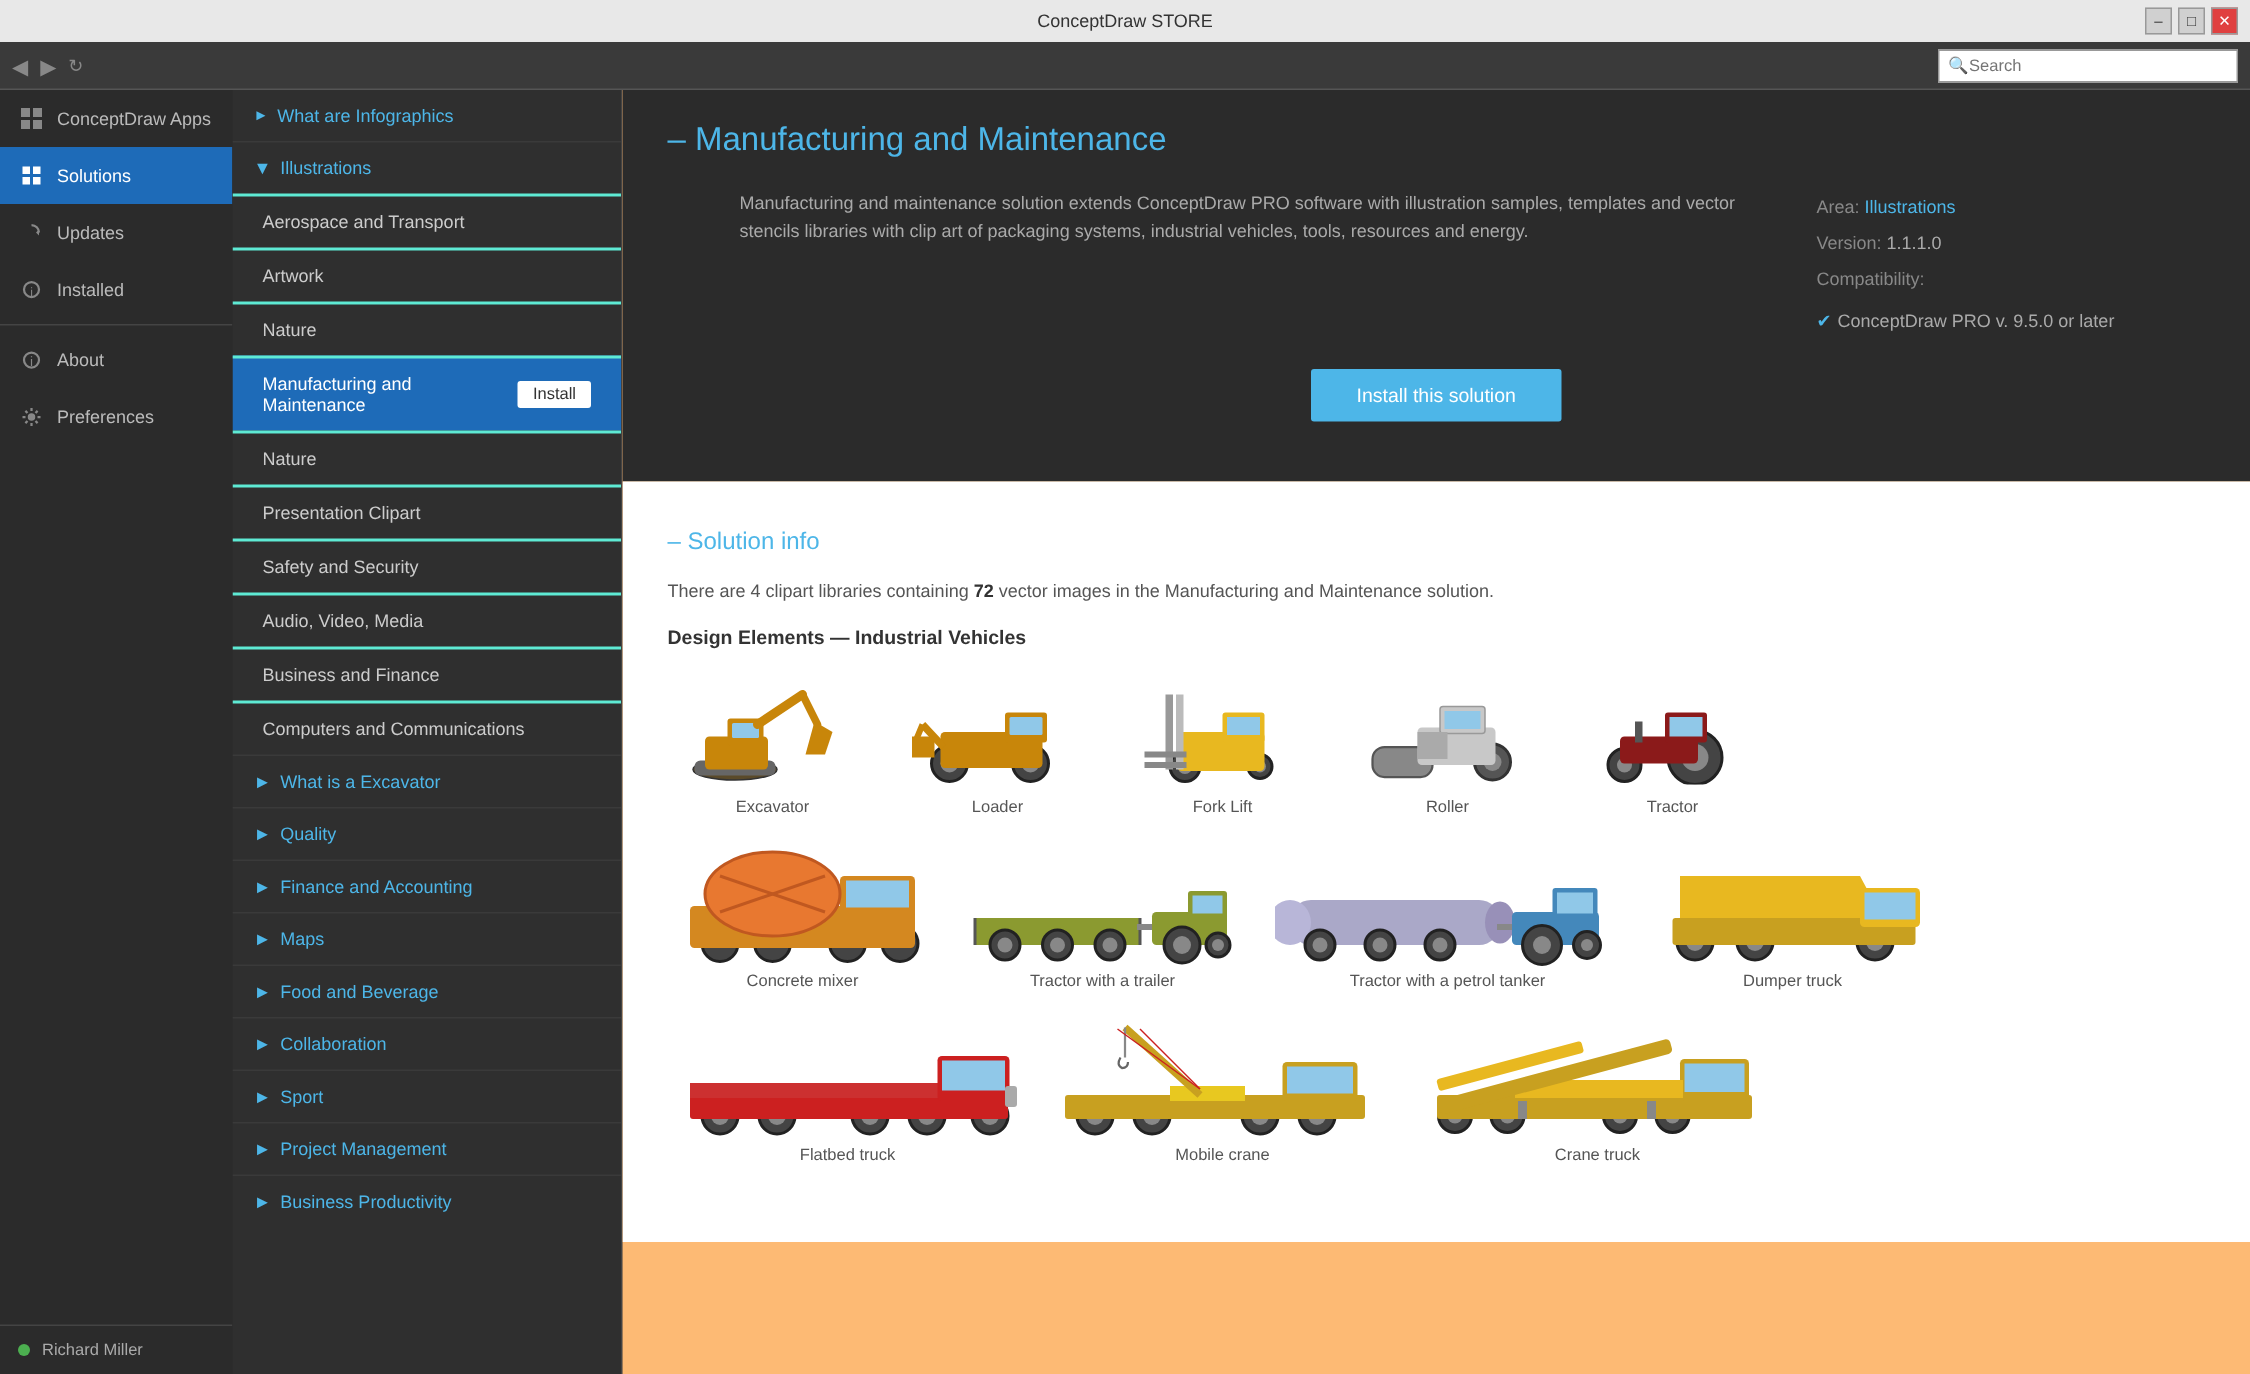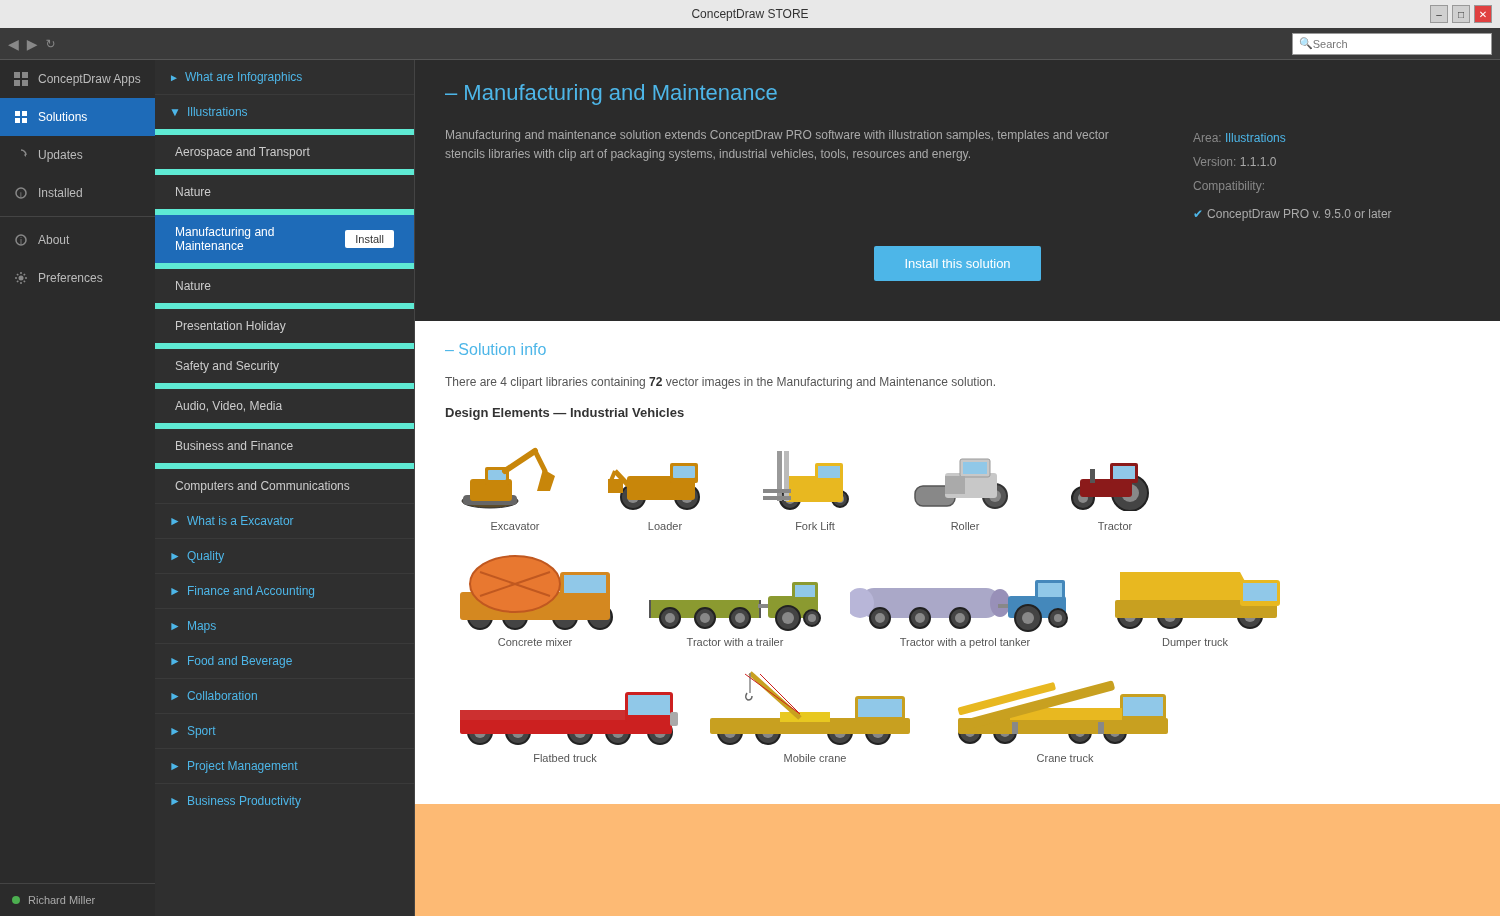--- a/index.html
+++ b/index.html
@@ -31,38 +31,38 @@
     .sidebar-divider { height: 1px; background: #444; margin: 4px 0; }
     .sidebar-label { font-size: 12px; }
     .user-section { margin-top: auto; padding: 10px 12px; display: flex; align-items: center; gap: 8px; border-top: 1px solid #444; }
     .user-dot { width: 8px; height: 8px; background: #4caf50; border-radius: 50%; }
     .user-name { font-size: 11px; color: #aaa; }
 
     
     .mid-panel { width: 260px; background: #2f2f2f; border-right: 1px solid #444; overflow-y: auto; }
     .mid-section-header { padding: 10px 14px; display: flex; align-items: center; gap: 6px; cursor: pointer; font-size: 12px; color: #4db6e8; font-weight: 500; }
     .mid-section-header .arrow { color: #4db6e8; font-size: 10px; }
-    .mid-item { padding: 10px 20px; font-size: 12px; color: #ccc; cursor: pointer; border-top: 6px solid #5eead4; }
+    .mid-item { padding: 10px 20px; font-size: 12px; color: #ccc; cursor: pointer; border-top: 2px solid #5eead4; }
     .mid-item.active { background: #1e6bb8; color: white; display: flex; justify-content: space-between; align-items: center; }
     .install-btn-small { background: white; color: #333; border: none; padding: 3px 10px; font-size: 11px; cursor: pointer; border-radius: 2px; }
     .mid-sub-header { padding: 10px 14px; display: flex; align-items: center; gap: 6px; cursor: pointer; font-size: 12px; color: #4db6e8; font-weight: 500; border-top: 1px solid #3a3a3a; }
 
     
     .content { flex: 1; background: #fdba74; overflow-y: auto; }
     .content-header { background: #2b2b2b; padding: 20px 30px 20px 30px; }
     .content-title { font-size: 22px; color: #4db6e8; font-weight: 300; margin-bottom: 20px; }
-    .content-header-body { display: flex; gap: 48px; }
+    .content-header-body { display: flex; gap: 18px; margin-left: 48px; }
     .content-description { color: #aaa; font-size: 12px; line-height: 1.6; flex: 1; max-width: 700px; }
     .content-meta { font-size: 12px; color: #aaa; line-height: 2; min-width: 250px; }
     .content-meta span.label { color: #888; }
     .content-meta span.value { color: #4db6e8; }
     .meta-compat { color: #aaa; display: flex; align-items: center; gap: 4px; margin-top: 4px; }
     .meta-check { color: #4db6e8; }
     .install-btn-large { background: #4db6e8; color: white; border: none; padding: 10px 30px; font-size: 13px; cursor: pointer; display: block; margin: 20px auto; border-radius: 2px; }
-    .content-body { padding: 20px 30px; background: white; }
+    .content-body { padding: 32px 30px; background: white; }
     .section-title { font-size: 16px; color: #4db6e8; font-weight: 300; margin-bottom: 16px; }
     .solution-info-text { font-size: 12px; color: #555; margin-bottom: 16px; }
     .solution-info-text strong { color: #333; }
     .design-section-title { font-size: 13px; font-weight: 700; color: #333; margin-bottom: 16px; }
     .vehicles-grid { display: flex; flex-wrap: wrap; gap: 10px; margin-bottom: 20px; }
     .vehicle-item { display: flex; flex-direction: column; align-items: center; width: 140px; }
     .vehicle-img { width: 130px; height: 80px; display: flex; align-items: center; justify-content: center; }
     .vehicle-label { font-size: 11px; color: #555; text-align: center; margin-top: 4px; }
 
     
@@ -168,31 +168,34 @@
       <span>What are Infographics</span>
     </div>
     <div class="mid-sub-header">
       <span class="arrow">▼</span>
       <span>Illustrations</span>
     </div>
     <div class="mid-item">
       <span>Aerospace and Transport</span>
     </div>
     <div class="mid-item">
+      <span>Artwork</span>
+    </div>
+    <div class="mid-item">
       <span>Nature</span>
     </div>
     <div class="mid-item active">
       <span>Manufacturing and Maintenance</span>
       <button class="install-btn-small">Install</button>
     </div>
     <div class="mid-item">
       <span>Nature</span>
     </div>
     <div class="mid-item">
-      <span>Presentation Holiday</span>
+      <span>Presentation Clipart</span>
     </div>
     <div class="mid-item">
       <span>Safety and Security</span>
     </div>
     <div class="mid-item">
       <span>Audio, Video, Media</span>
     </div>
     <div class="mid-item">
       <span>Business and Finance</span>
     </div>

